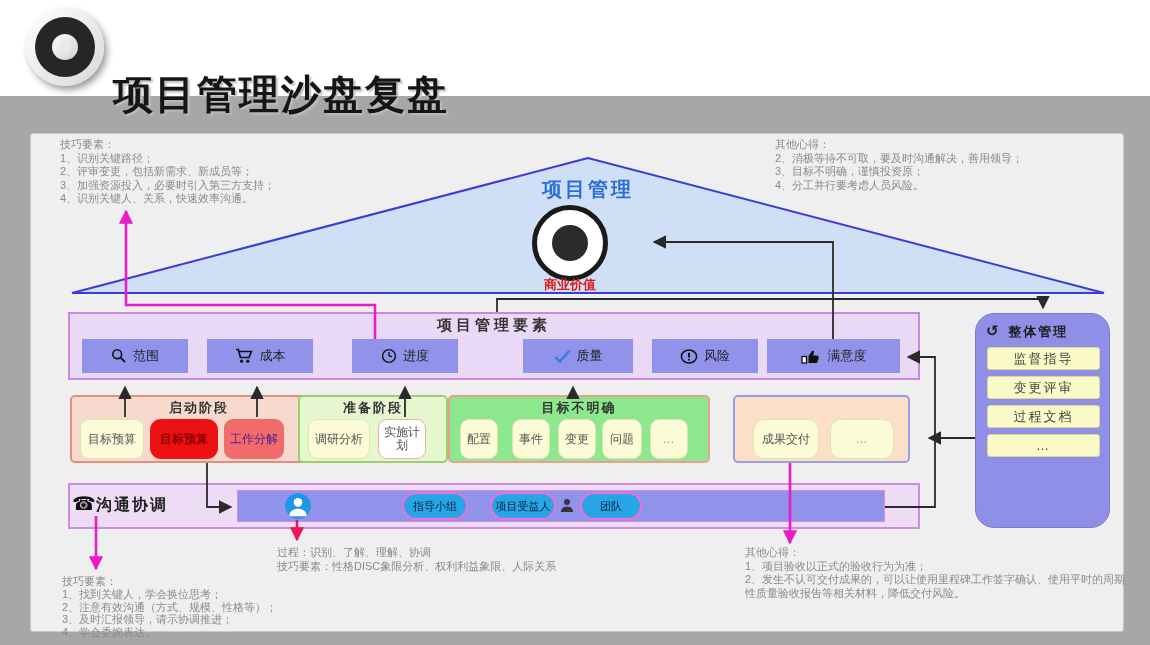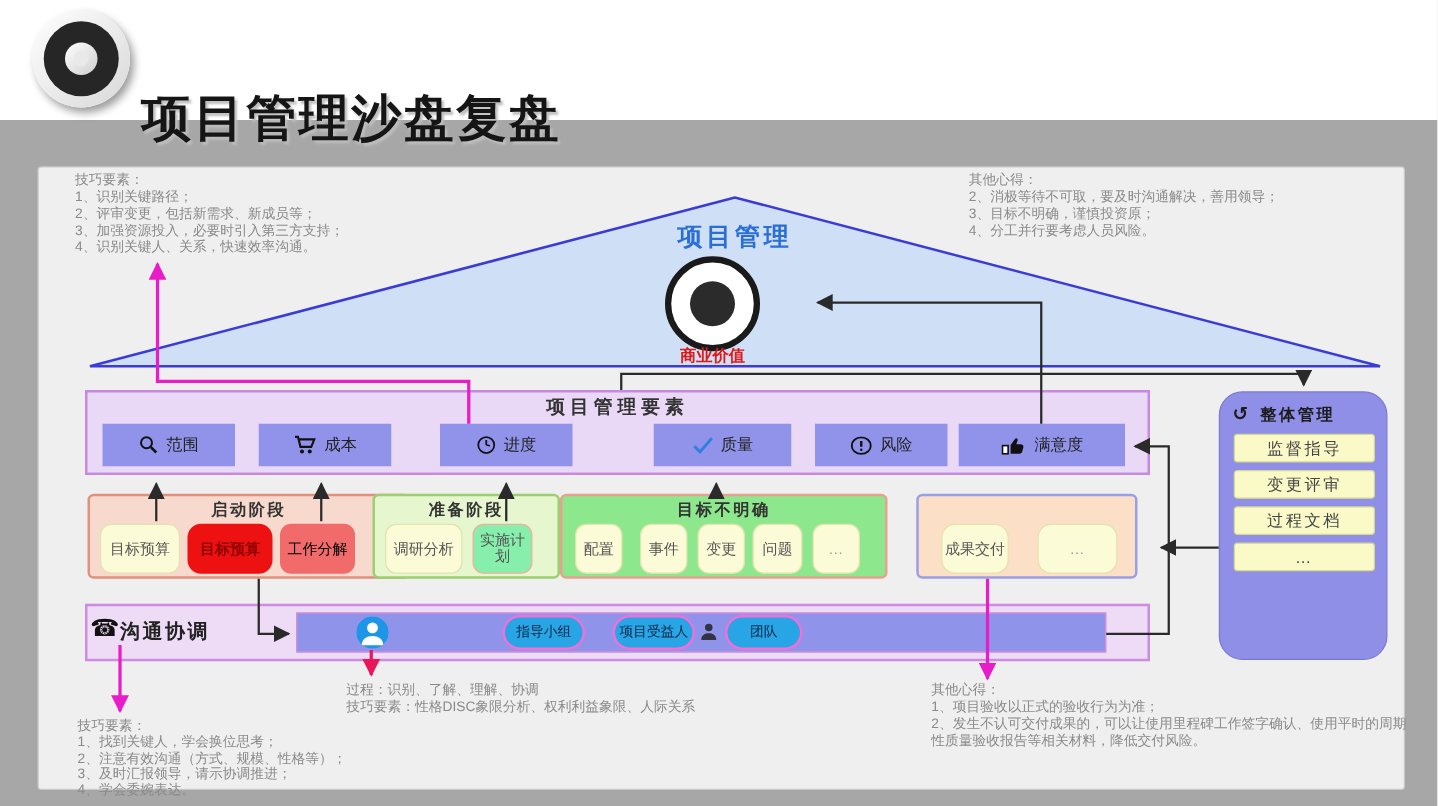--- a/index.html
+++ b/index.html
@@ -148,40 +148,40 @@
         <path d="M7.5,14 h7 c1.2,0 2.1,-0.8 2.3,-1.8 l0.9,-3.4 c0.3,-1.3 -0.7,-2.4 -2,-2.4 h-3.6 l1,-3.3 c0.3,-1.2 -1.3,-2 -2.1,-1 L7.5,7 z" fill="#111"></path>
       </svg>
     </span>
   <span>满意度</span>
 </div>
 
 <div class="abs stage" style="left:70px;width:258px;background:#f7d9ce;border:2px solid #e2907e;">
   <div class="stage-title">启动阶段</div>
   <div class="mini yellow" style="left:8px;width:64px;">目标预算</div>
   <div class="mini" style="left:78px;width:68px;background:#ee1111;border-radius:11px;color:#8f0000;font-weight:bold;">目标预算</div>
-  <div class="mini" style="left:152px;width:60px;background:#f26b6b;color:#000000;">工作分解</div>
+  <div class="mini" style="left:152px;width:60px;background:#f26b6b;color:#4c1d95;">工作分解</div>
 </div>
 
 <div class="abs stage" style="left:298px;width:150px;background:#e6f6cf;border:2px solid #9ccf70;">
   <div class="stage-title">准备阶段</div>
   <div class="mini yellow" style="left:8px;width:62px;">调研分析</div>
-  <div class="mini" style="left:78px;width:48px;background:#86efac;border:1px solid #eeb0a0;">实施计划</div>
+  <div class="mini" style="left:78px;width:48px;background:#ffffff;border:1px solid #eeb0a0;">实施计划</div>
 </div>
 
 <div class="abs stage" style="left:448px;width:262px;background:#8de88d;border:2px solid #e8a090;">
   <div class="stage-title">目标不明确</div>
   <div class="mini yellow" style="left:10px;width:38px;">配置</div>
   <div class="mini yellow" style="left:62px;width:38px;">事件</div>
   <div class="mini yellow" style="left:108px;width:38px;">变更</div>
   <div class="mini yellow" style="left:152px;width:40px;">问题</div>
   <div class="mini yellow dots" style="left:200px;width:38px;">…</div>
 </div>
 
 <div class="abs stage" style="left:733px;width:177px;background:#fbdfc7;border:2px solid #9a9ee6;">
-  <div class="mini yellow" style="left:18px;width:54px;border-radius:11px;">成果交付</div>
+  <div class="mini yellow" style="left:18px;width:66px;border-radius:11px;">成果交付</div>
   <div class="mini yellow dots" style="left:95px;width:64px;border-radius:11px;">…</div>
 </div>
 
 <div class="abs comm-bar"></div>
 <div class="abs phone">☎</div>
 <div class="abs comm-title">沟通协调</div>
 <div class="abs comm-inner">
   <div class="person-badge">
     <svg class="icon-svg" width="26" height="26" viewBox="0 0 24 24">
         <circle cx="12" cy="12" r="12" fill="#1e96e8"></circle>

